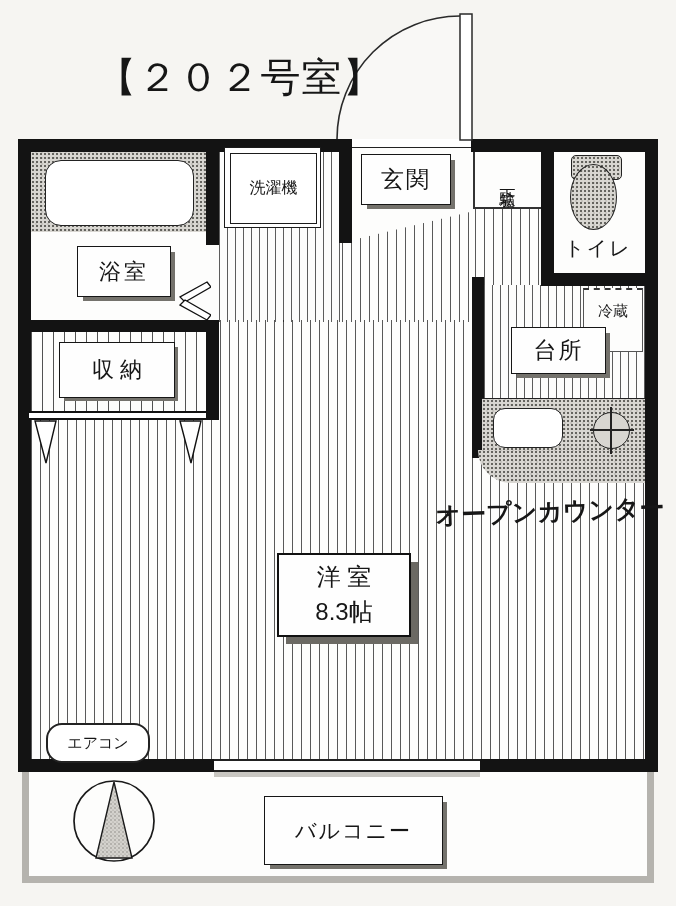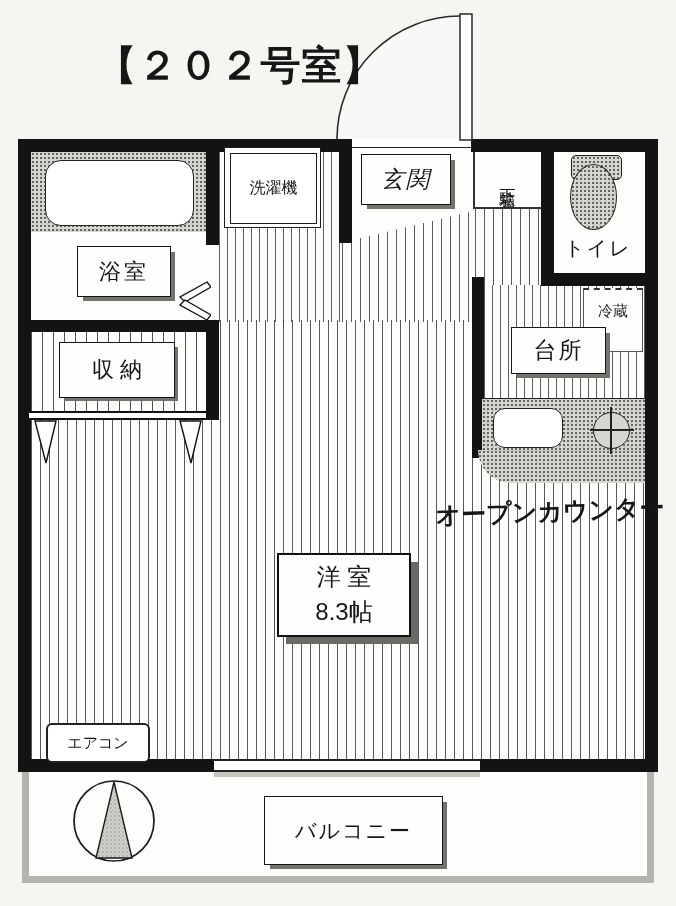--- a/index.html
+++ b/index.html
@@ -17,21 +17,21 @@
   .labelbox{background:#fefefe;border:1.6px solid #161616;display:flex;align-items:center;justify-content:center;
      box-shadow:5px 5px 0 -1px #74726c;z-index:7;white-space:nowrap;}
   .txt{display:flex;align-items:center;justify-content:center;white-space:nowrap;z-index:7;}
   svg{display:block;}
 </style>
 </head>
 <body>
 
 <div id="stage">
 
-  <div class="abs txt" style="left:112px;top:36px;width:256px;height:58px;font-size:40px;font-weight:700;letter-spacing:1px;">【２０２号室】</div>
+  <div class="abs txt" style="left:112px;top:48px;width:256px;height:58px;font-size:40px;font-weight:400;letter-spacing:1px;">【２０２号室】</div>
 
   <div class="abs" style="left:18px;top:139px;width:640px;height:633px;background:#fdfdfc;"></div>
 
   <div class="abs hatch8" style="left:219px;top:144px;width:121px;height:178px;"></div>
   <div class="abs hatch9" style="left:342px;top:196px;width:132px;height:126px;clip-path:polygon(0 37%,100% 12%,100% 100%,0 100%);"></div>
   <div class="abs hatch9" style="left:475px;top:208px;width:66px;height:114px;"></div>
   <div class="abs hatch9" style="left:31px;top:320px;width:614px;height:439px;"></div>
   <div class="abs hatch8" style="left:484px;top:285px;width:161px;height:115px;background-color:#fdfdfc;"></div>
   <div class="abs hatch12" style="left:31px;top:332px;width:175px;height:80px;background-color:#fdfdfc;"></div>
 
@@ -44,21 +44,21 @@
     <path d="M30,1 L34,6 L8,21 L3,16 Z" fill="#fff" stroke="#111" stroke-width="1.3"></path>
     <path d="M3,24 L8,19 L34,34 L30,39 Z" fill="#fff" stroke="#111" stroke-width="1.3"></path>
   </svg>
 
   <div class="abs" style="left:224px;top:147px;width:97px;height:81px;background:#fff;border:1.6px solid #1b1b1b;padding:5px;z-index:6;font-family:Liberation Mono, monospace;">
     <div style="width:100%;height:100%;border:1.2px solid #1b1b1b;display:flex;align-items:center;justify-content:center;font-size:16px;">
       <span>洗濯機</span>
     </div>
   </div>
 
-  <div class="abs labelbox" style="left:361px;top:154px;width:90px;height:51px;font-size:23px;letter-spacing:2px;font-style:italic;">
+  <div class="abs labelbox" style="left:361px;top:154px;width:90px;height:51px;font-size:23px;letter-spacing:2px;">
     <span>玄関</span>
   </div>
 
   <div class="abs" style="left:473px;top:139px;width:2px;height:70px;background:#333;"></div>
   <div class="abs" style="left:473px;top:207px;width:70px;height:2px;background:#333;"></div>
   <div class="abs txt" style="left:488px;top:146px;width:38px;height:66px;font-size:16px;writing-mode:vertical-rl;letter-spacing:2px;">
     <span>下駄箱</span>
   </div>
 
   <div class="abs stipple" style="left:571px;top:155px;width:51px;height:25px;border:1.3px solid #222;border-radius:5px;"></div>
@@ -91,21 +91,21 @@
     <path d="M2,1 L23,1 L13,43 Z" fill="#fff" stroke="#111" stroke-width="1.4"></path>
   </svg>
   <svg class="abs" style="left:178px;top:420px;z-index:7;" width="25" height="45" viewBox="0 0 25 45">
     <path d="M2,1 L23,1 L13,43 Z" fill="#fff" stroke="#111" stroke-width="1.4"></path>
   </svg>
 
   <div class="abs" style="left:277px;top:553px;width:134px;height:84px;background:#fefefe;border:2px solid #111;box-shadow:8px 8px 0 -1px #6b6963;z-index:7;display:flex;flex-direction:column;align-items:center;justify-content:center;font-size:24px;line-height:1.45;">
     <span>洋 室</span>
     <span>8.3帖</span>
   </div>
-  <div class="abs txt" style="left:46px;top:723px;width:104px;height:40px;background:#fff;border:2px solid #222;border-radius:6px;font-size:15px;z-index:6;">
+  <div class="abs txt" style="left:46px;top:723px;width:104px;height:40px;background:#fff;border:2px solid #222;border-radius:16px;font-size:15px;z-index:6;">
     <span>エアコン</span>
   </div>
 
   <div class="abs wall" style="left:18px;top:139px;width:334px;height:13px;"></div>
   <div class="abs wall" style="left:471px;top:139px;width:187px;height:13px;"></div>
   <div class="abs wall" style="left:18px;top:139px;width:13px;height:633px;"></div>
   <div class="abs wall" style="left:645px;top:139px;width:13px;height:633px;"></div>
   <div class="abs wall" style="left:18px;top:759px;width:196px;height:13px;"></div>
   <div class="abs" style="left:214px;top:759px;width:266px;height:13px;background:#fff;border-top:2px solid #222;border-bottom:2px solid #222;z-index:5;"></div>
   <div class="abs wall" style="left:480px;top:759px;width:178px;height:13px;"></div>

